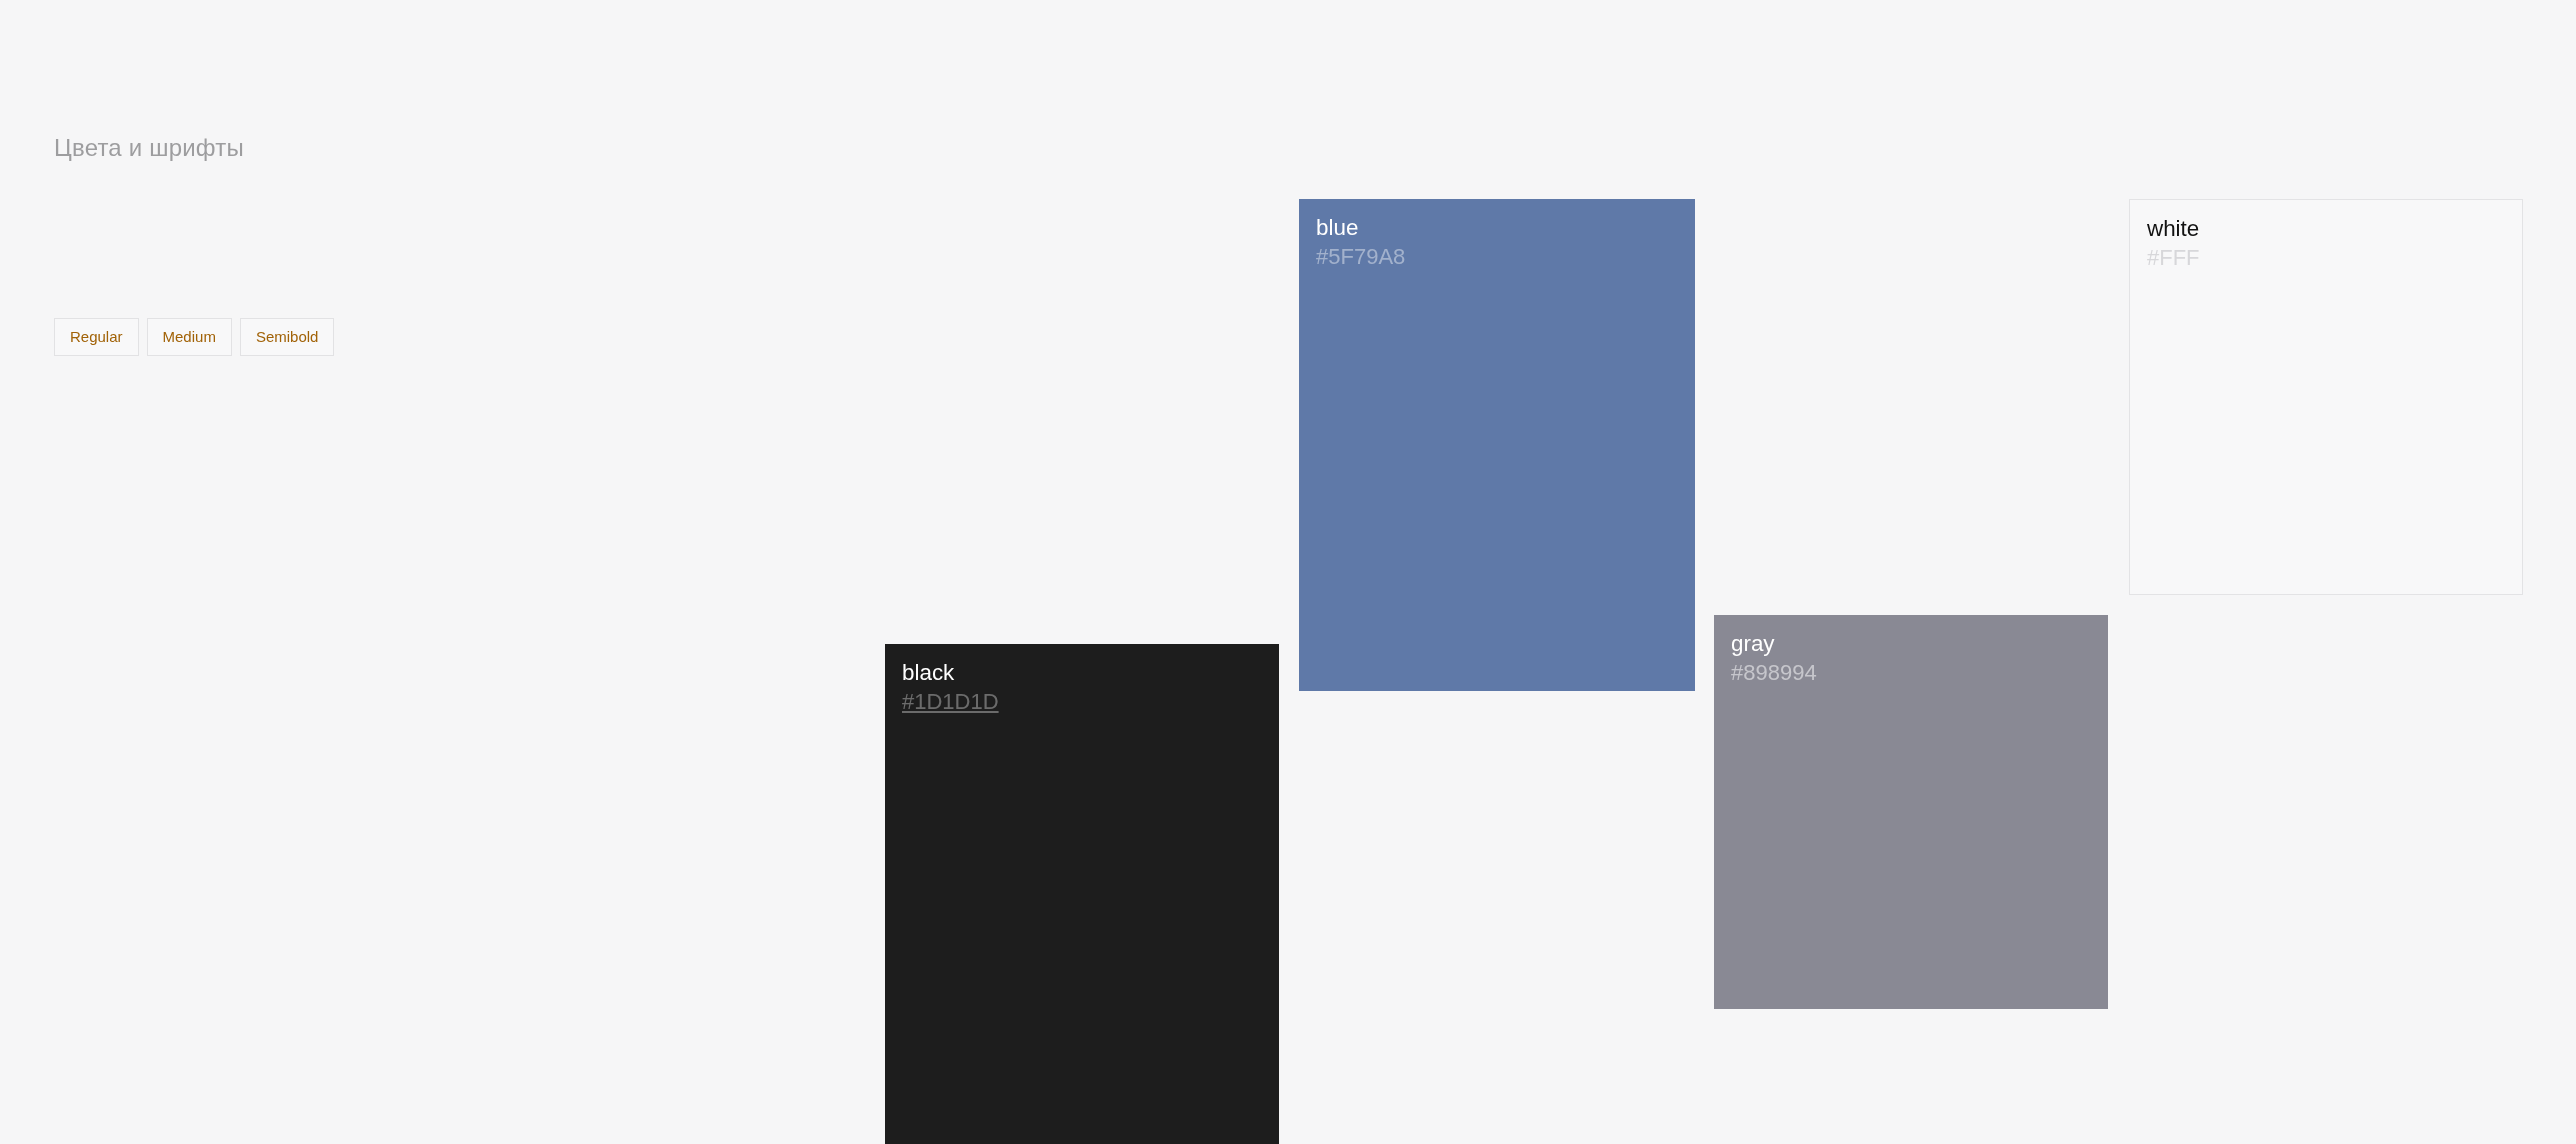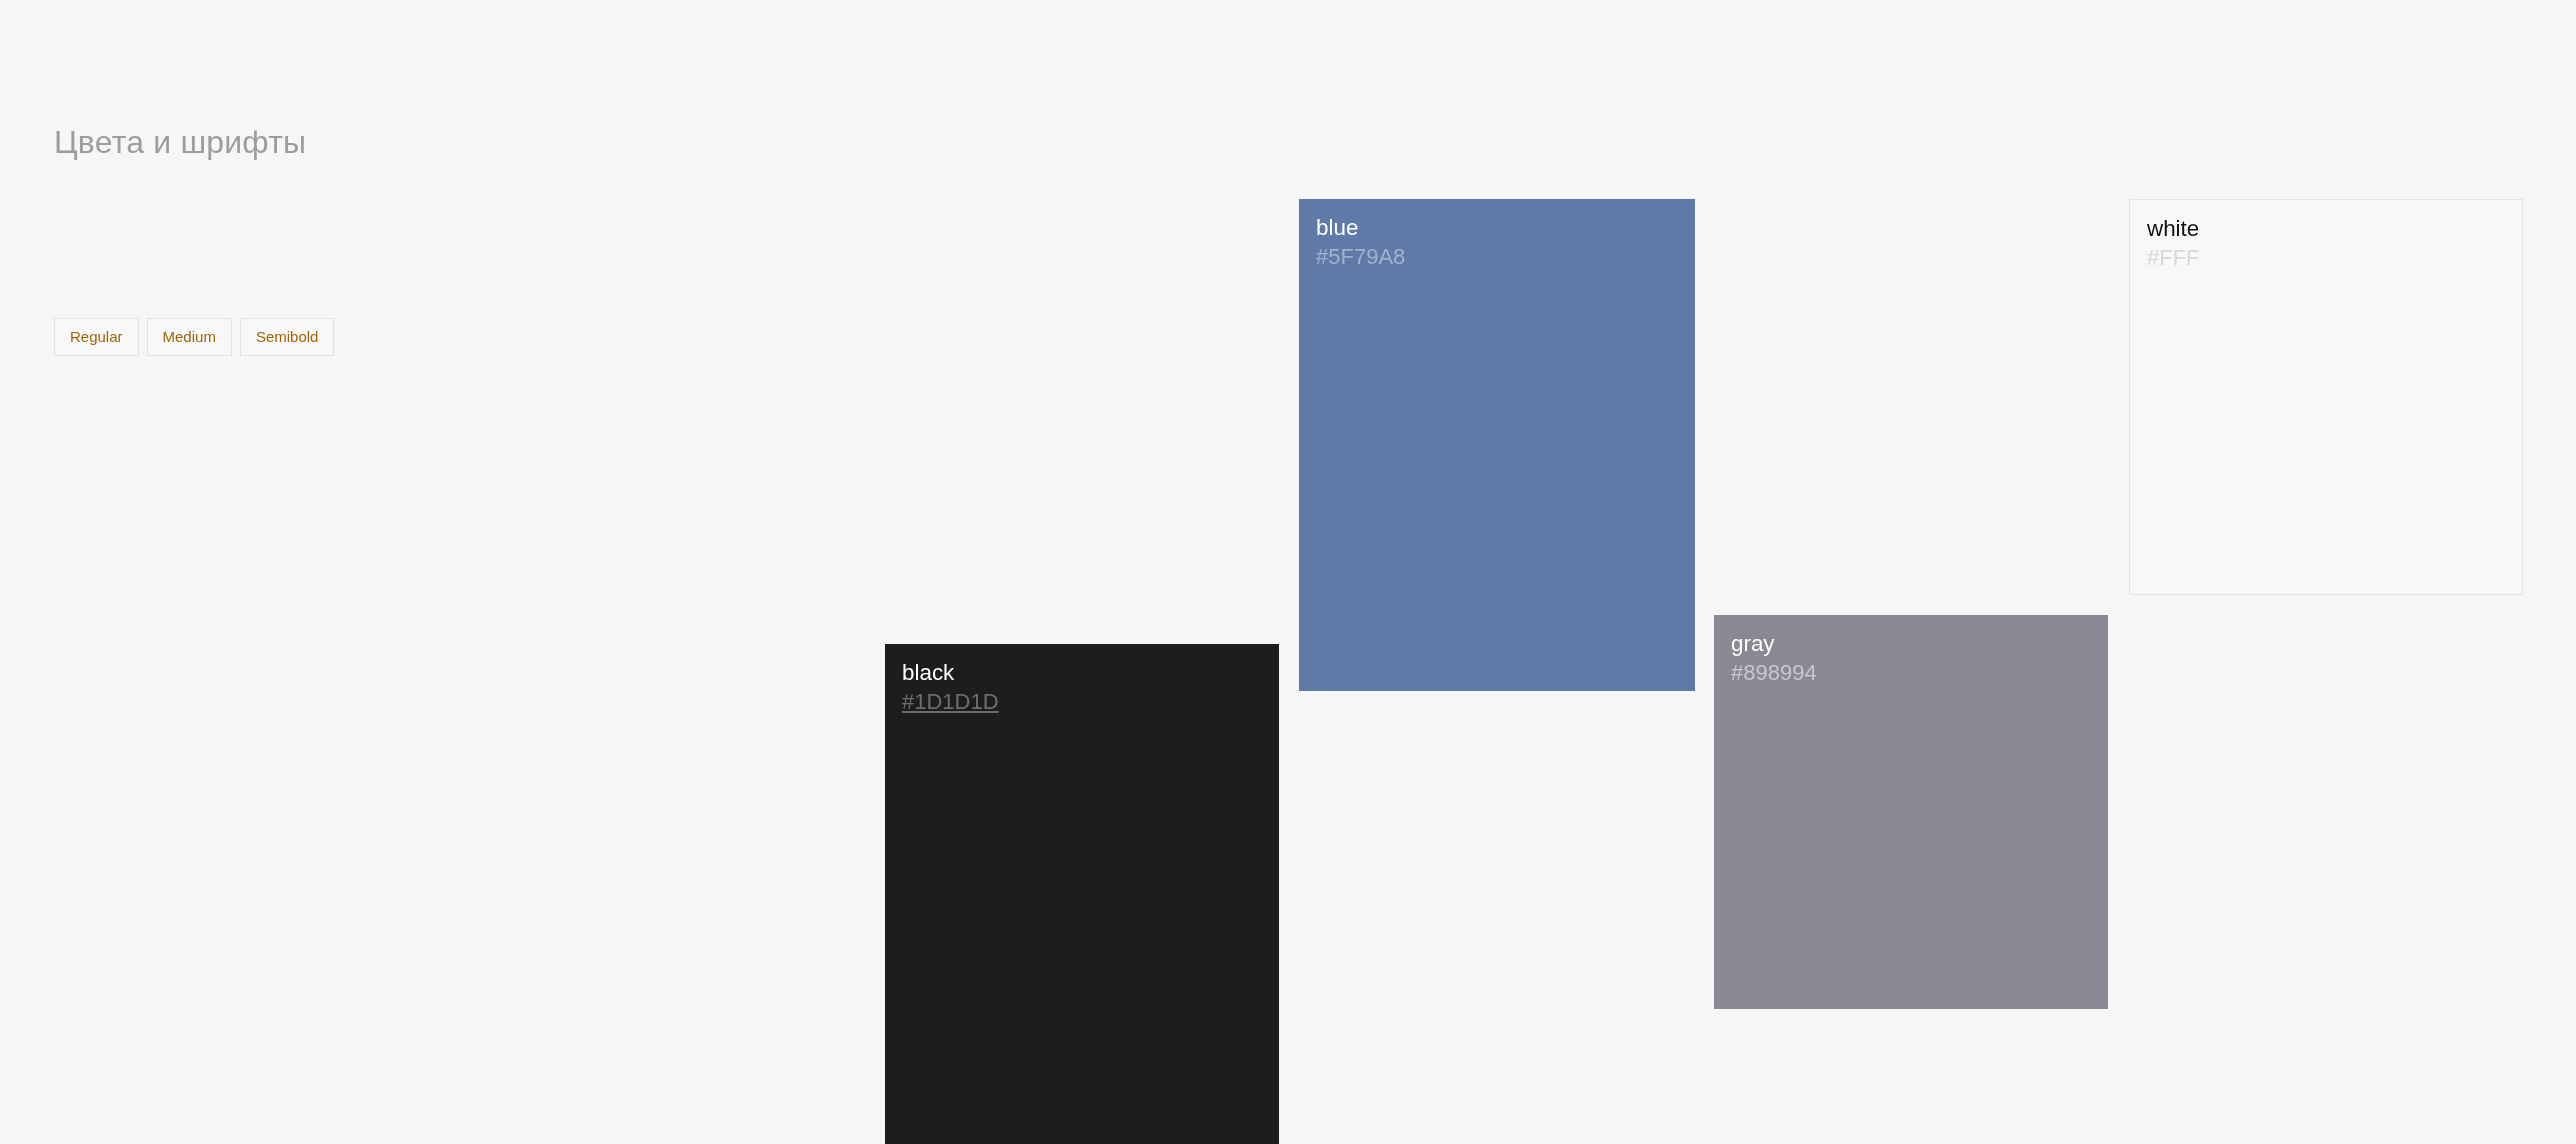--- a/index.html
+++ b/index.html
@@ -19,22 +19,22 @@
   .page {
     position: relative;
     width: 2576px;
     height: 1145px;
   }
 
   
   .section-label {
     position: absolute;
     left: 54px;
-    top: 124px;
-    font-size: 32px;
+    top: 134px;
+    font-size: 24px;
     font-weight: 400;
     color: #9D9D9F;
     letter-spacing: 0.2px;
     white-space: nowrap;
   }
 
   
   .type-block {
     position: absolute;
     left: 54px;

